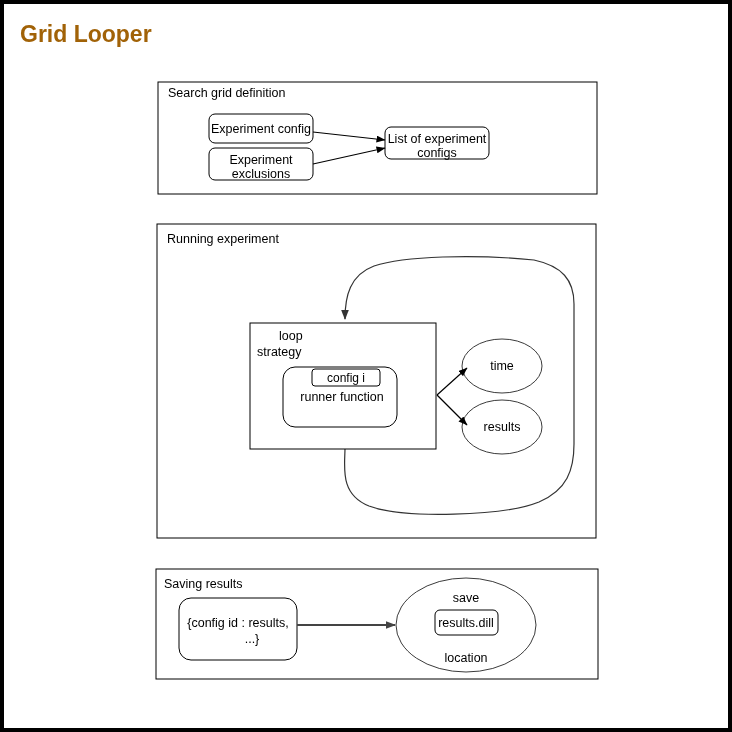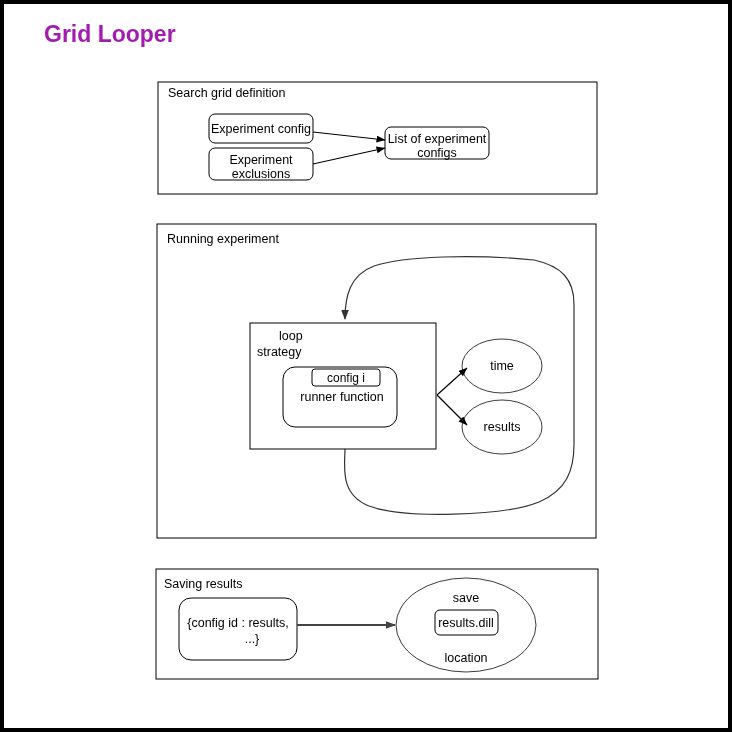--- a/index.html
+++ b/index.html
@@ -20,24 +20,23 @@
     box-sizing: border-box;
     border: 4px solid #000000;
     background: #ffffff;
   }
   #page-title {
     position: absolute;
     left: 16px;
     top: 17px;
     font-size: 23px;
     font-weight: bold;
-    color: #a21caf;
+    color: #a16207;
     letter-spacing: 0px;
     white-space: nowrap;
-    margin-left: 24px;
   }
   svg.diagram {
     position: absolute;
     left: 0;
     top: 0;
     width: 724px;
     height: 724px;
     display: block;
   }
   .sec-box {

